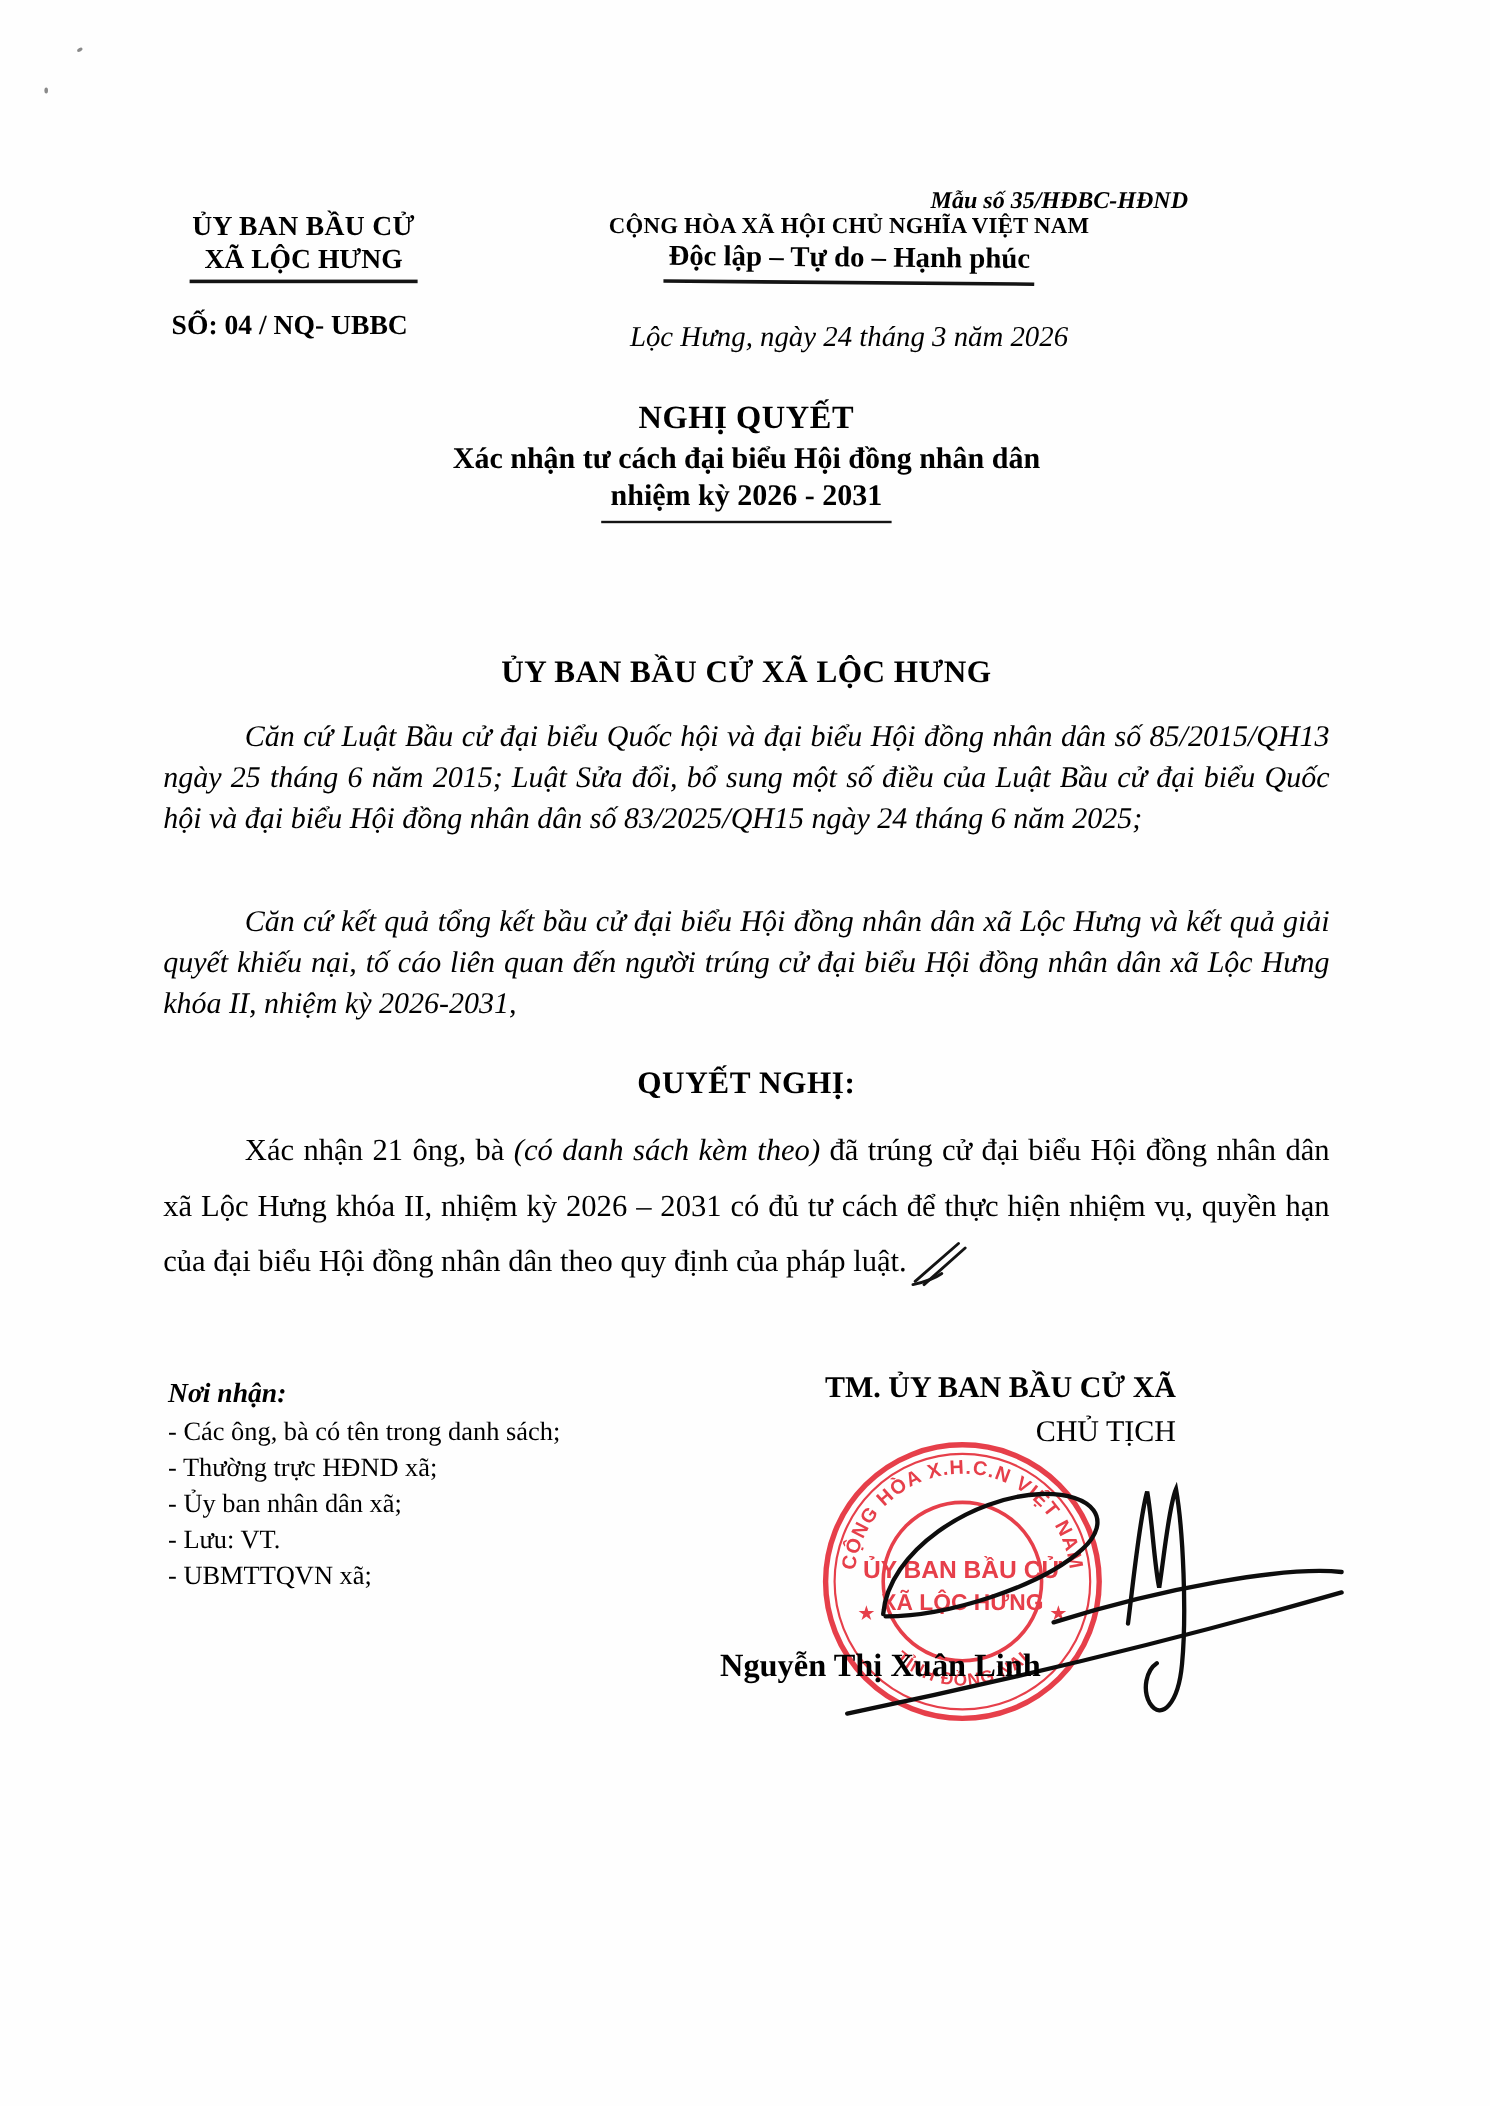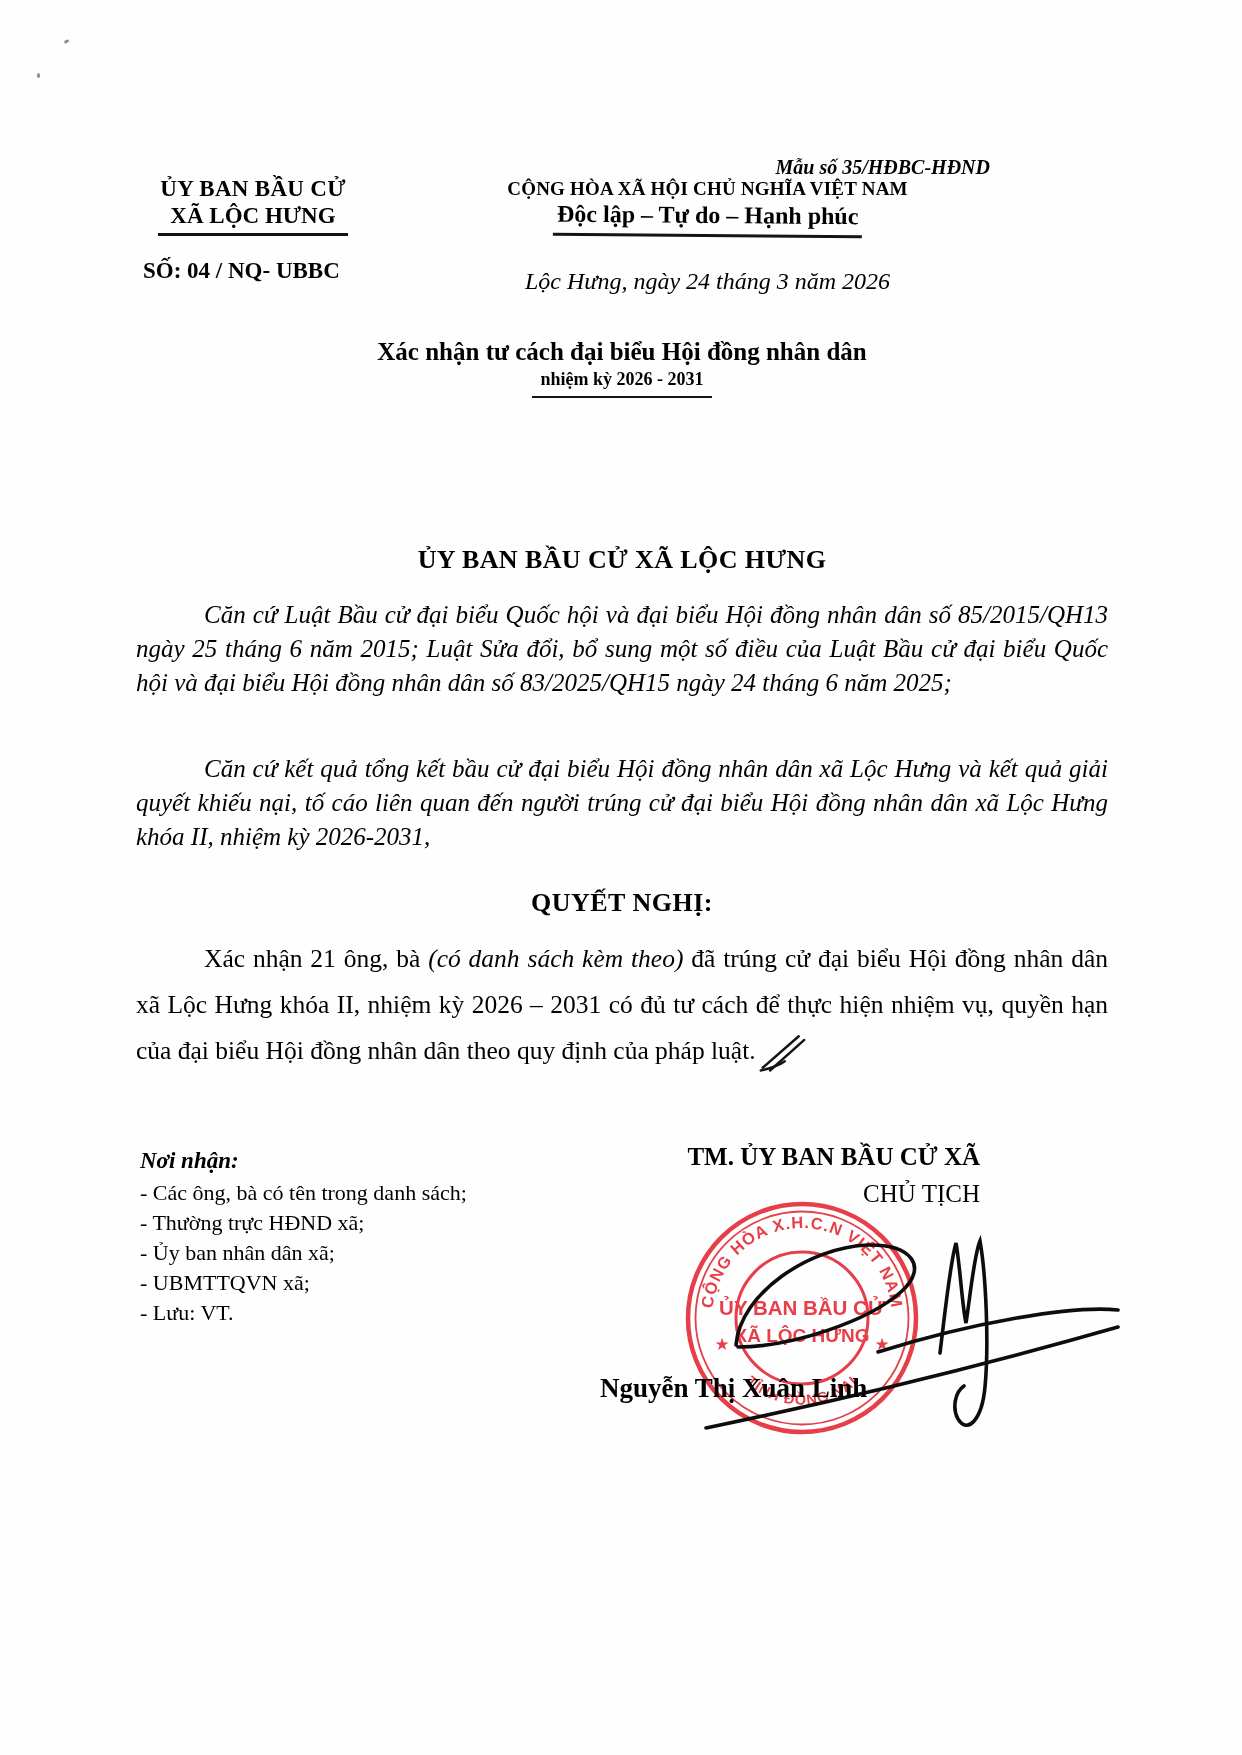--- a/index.html
+++ b/index.html
@@ -31,21 +31,21 @@
   .hdr-right .country { font-weight:bold; font-size:19px; letter-spacing:.2px; }
   .hdr-right .motto { display:inline-block; font-weight:bold; font-size:24px; margin-top:2px;
                       border-bottom:3px solid #141414; padding:0 4px 5px 4px;
                       transform:rotate(.5deg); }
   .dateline { position:absolute; top:268px; left:420px; width:575px; text-align:center;
               font-style:italic; font-size:24px; }
 
   .title-block { position:absolute; top:333px; left:136px; width:972px; text-align:center; }
   .title-block .t1 { font-weight:bold; font-size:27px; letter-spacing:.5px; }
   .title-block .t2 { font-weight:bold; font-size:25px; margin-top:5px; }
-  .title-block .t3 { display:inline-block; font-weight:bold; font-size:18px; margin-top:3px;
+  .title-block .t3 { display:inline-block; font-weight:bold; font-size:25px; margin-top:3px;
                      border-bottom:2.5px solid #141414; padding:0 8px 6px 8px; }
 
   .issuer { position:absolute; top:521px; left:136px; width:972px; text-align:center;
             font-weight:bold; font-size:26px; letter-spacing:.4px;margin-top:24px; }
 
   .para { position:absolute; left:136px; width:972px; text-align:justify;
           font-size:25px; text-indent:68px; }
   .para.i { font-style:italic; line-height:34px; }
   .body1 { top:598px; }
   .body2 { top:752px; }
@@ -84,20 +84,21 @@
   </div>
   <div class="doc-number">SỐ:  04 / NQ- UBBC</div>
 
   <div class="hdr-right">
     <div class="country">CỘNG HÒA XÃ HỘI CHỦ NGHĨA VIỆT NAM</div>
     <div><span class="motto">Độc lập – Tự do – Hạnh phúc</span></div>
   </div>
   <div class="dateline">Lộc Hưng, ngày 24  tháng 3 năm 2026</div>
 
   <div class="title-block">
+    <div class="t1">NGHỊ QUYẾT</div>
     <div class="t2">Xác nhận tư cách đại biểu Hội đồng nhân dân</div>
     <div><span class="t3">nhiệm kỳ 2026 - 2031</span></div>
   </div>
 
   <div class="issuer">ỦY BAN BẦU CỬ XÃ LỘC HƯNG</div>
 
   <div class="para i body1">Căn cứ Luật Bầu cử đại biểu Quốc hội và đại biểu Hội đồng nhân dân số 85/2015/QH13 ngày 25 tháng 6 năm 2015; Luật Sửa đổi, bổ sung một số điều của Luật Bầu cử đại biểu Quốc hội và đại biểu Hội đồng nhân dân số 83/2025/QH15 ngày 24 tháng 6 năm 2025;</div>
   <div class="para i body2">Căn cứ kết quả tổng kết bầu cử đại biểu Hội đồng nhân dân xã Lộc Hưng và kết quả giải quyết khiếu nại, tố cáo liên quan đến người trúng cử đại biểu Hội đồng nhân dân xã Lộc Hưng khóa II, nhiệm kỳ 2026-2031,</div>
 
   <div class="decree">QUYẾT NGHỊ:</div>
@@ -110,22 +111,22 @@
         <path d="M 3,42 C 12,40 22,37 29,32"></path>
       </g>
     </svg>
   </div>
 
   <div class="recipients">
     <div class="head">Nơi nhận:</div>
     <div class="item">- Các ông, bà có tên trong danh sách;</div>
     <div class="item">- Thường trực HĐND xã;</div>
     <div class="item">- Ủy ban nhân dân xã;</div>
+    <div class="item">- Lưu: VT.</div>
     <div class="item">- UBMTTQVN xã;</div>
-    <div class="item">- Lưu: VT.</div>
   </div>
 
   <div class="sig-block">
     <div class="s1">TM. ỦY BAN BẦU CỬ XÃ</div>
     <div class="s2">CHỦ TỊCH</div>
   </div>
 
   <svg class="stamp" viewBox="0 0 260 260">
     <g stroke="#e5313d" fill="none">
       <circle cx="130" cy="130" r="114" stroke-width="4.5"></circle>

